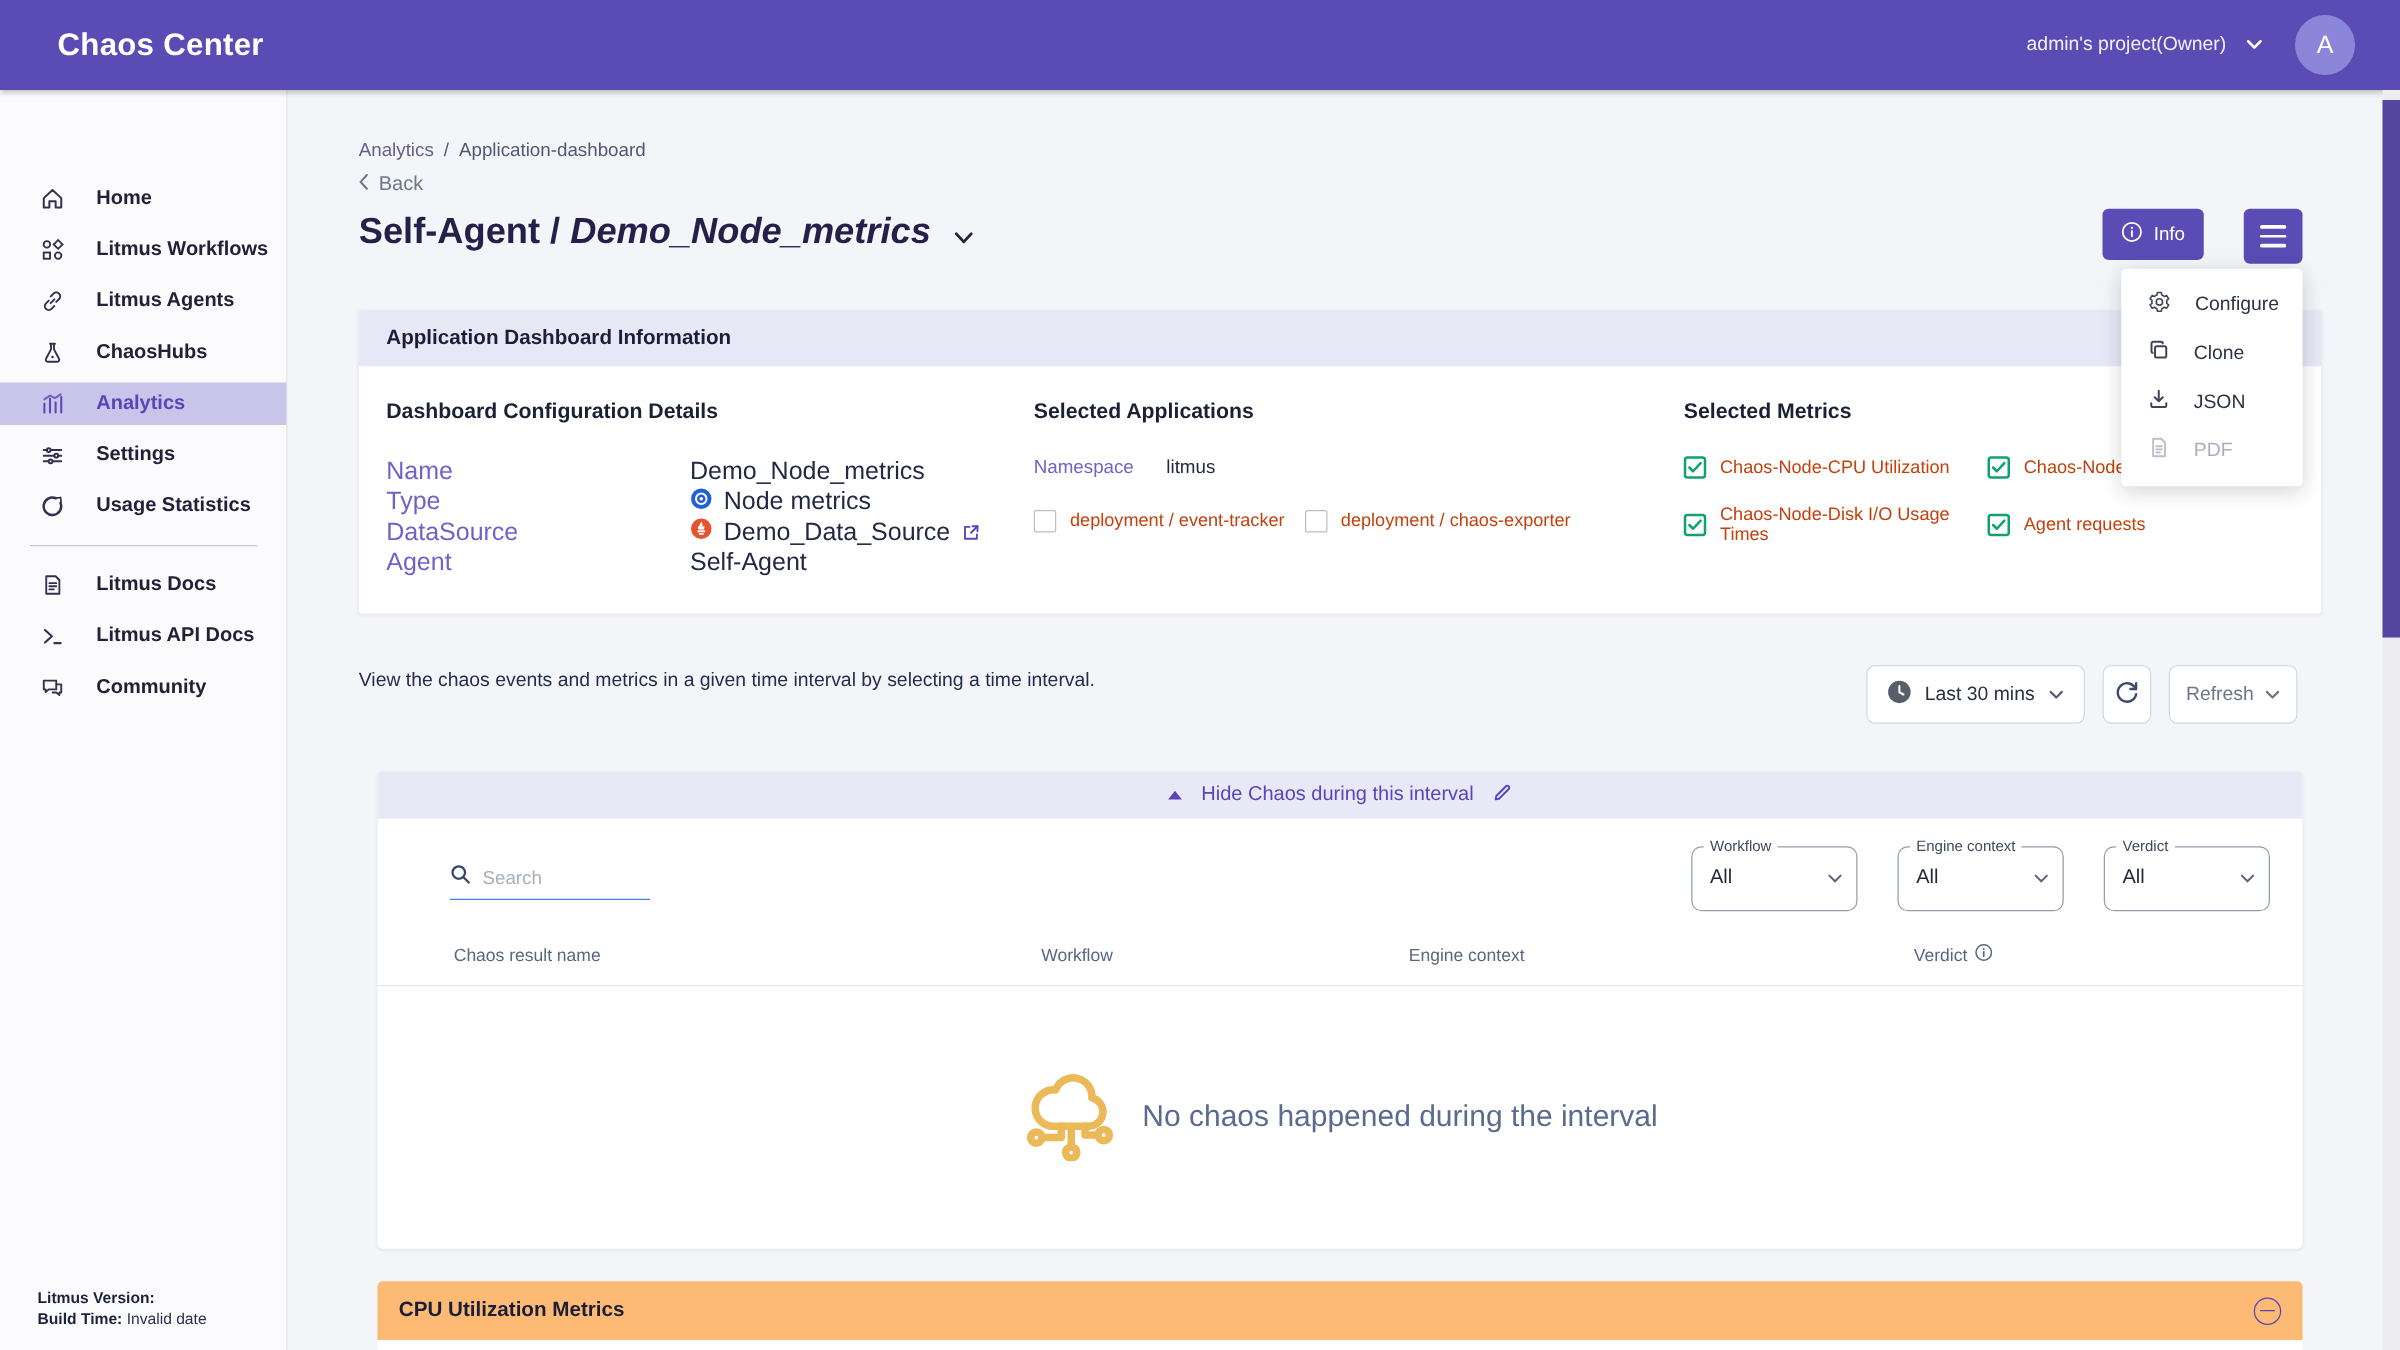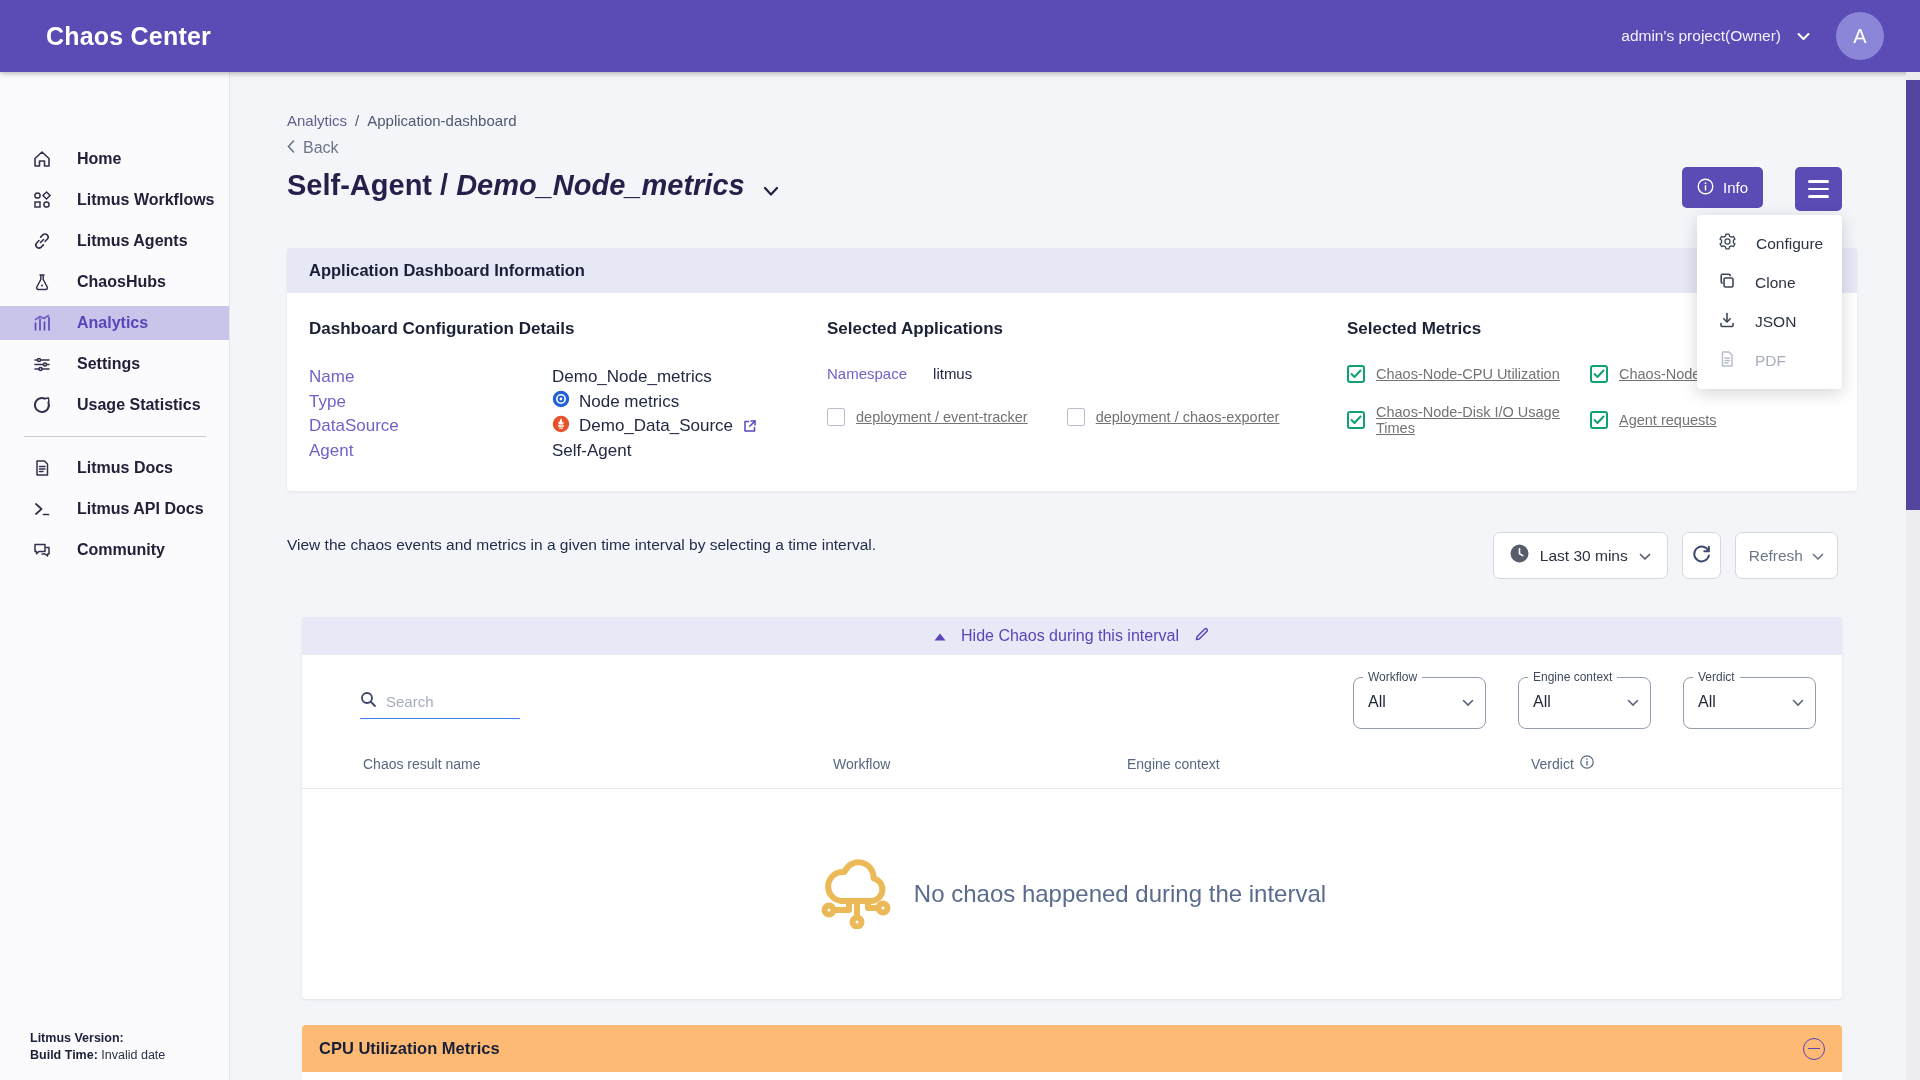--- a/index.html
+++ b/index.html
@@ -49,29 +49,29 @@
   .menu-item { height:39px; display:flex; align-items:center; gap:19px; padding-left:21px; font-size:15.5px; color:#2B3344; cursor:pointer; }
   .menu-item svg { stroke:#3E4558; }
   .menu-item.disabled { color:#A7AEBC; cursor:default; }
   .menu-item.disabled svg { stroke:#B9BFCA; }
 
   
   .info-card { margin-top:37px; background:#fff; border-radius:3px; box-shadow:0 1px 3px rgba(30,30,60,.08); }
   .info-card-header { height:45px; background:#E7E8F6; border-radius:3px 3px 0 0; display:flex; align-items:center; padding-left:22px; font-size:16.5px; font-weight:700; color:#1A1F38; }
   .info-card-body { display:grid; grid-template-columns:518px 520px 1fr; padding:26px 22px 28px; }
   .col-title { font-size:17px; font-weight:700; color:#1B2135; margin-bottom:26px; }
-  .cfg-row { display:grid; grid-template-columns:243px 1fr; align-items:center; height:24.5px; font-size:17px; }
+  .cfg-row { display:grid; grid-template-columns:243px 1fr; align-items:center; height:24.5px; font-size:20px; }
   .cfg-label { color:#7063C8; }
   .cfg-value { color:#222943; display:flex; align-items:center; gap:9px; }
   .ext-link { cursor:pointer; display:flex; }
   .ns-row { display:flex; gap:26px; font-size:15px; margin-bottom:26px; }
   .ns-label { color:#7063C8; }
   .ns-value { color:#222943; }
-  .cb-row { display:flex; gap:39px; }
-  .cb-item { display:flex; align-items:center; gap:11px; font-size:14.5px; color:#737373; cursor:pointer;text-decoration:underline; }
+  .cb-row { display:flex; gap:16px; }
+  .cb-item { display:flex; align-items:center; gap:11px; font-size:14.5px; color:#c2410c; cursor:pointer; }
   .cb-box { width:18px; height:18px; border:1.5px solid #B9BFCA; border-radius:2px; background:#fff; flex:0 0 18px; }
   .metrics-grid { display:grid; grid-template-columns:243px 1fr; row-gap:21px; }
   .cb-box-checked { width:18px; height:18px; border:2px solid #0FA26D; border-radius:3px; background:#fff; flex:0 0 18px; display:flex; align-items:center; justify-content:center; }
 
   
   .interval-row { margin-top:41px; display:flex; justify-content:space-between; align-items:flex-start; }
   .interval-text { width:640px; font-size:15.5px; line-height:25px; color:#232E4C; }
   .interval-controls { display:flex; gap:14px; margin-right:19px; align-items:center; }
   .ctl { background:#fff; border:1px solid #D4D8DF; border-radius:7px; height:47px; display:flex; align-items:center; cursor:pointer; }
   .time-btn { padding:0 16px; gap:11px; }

